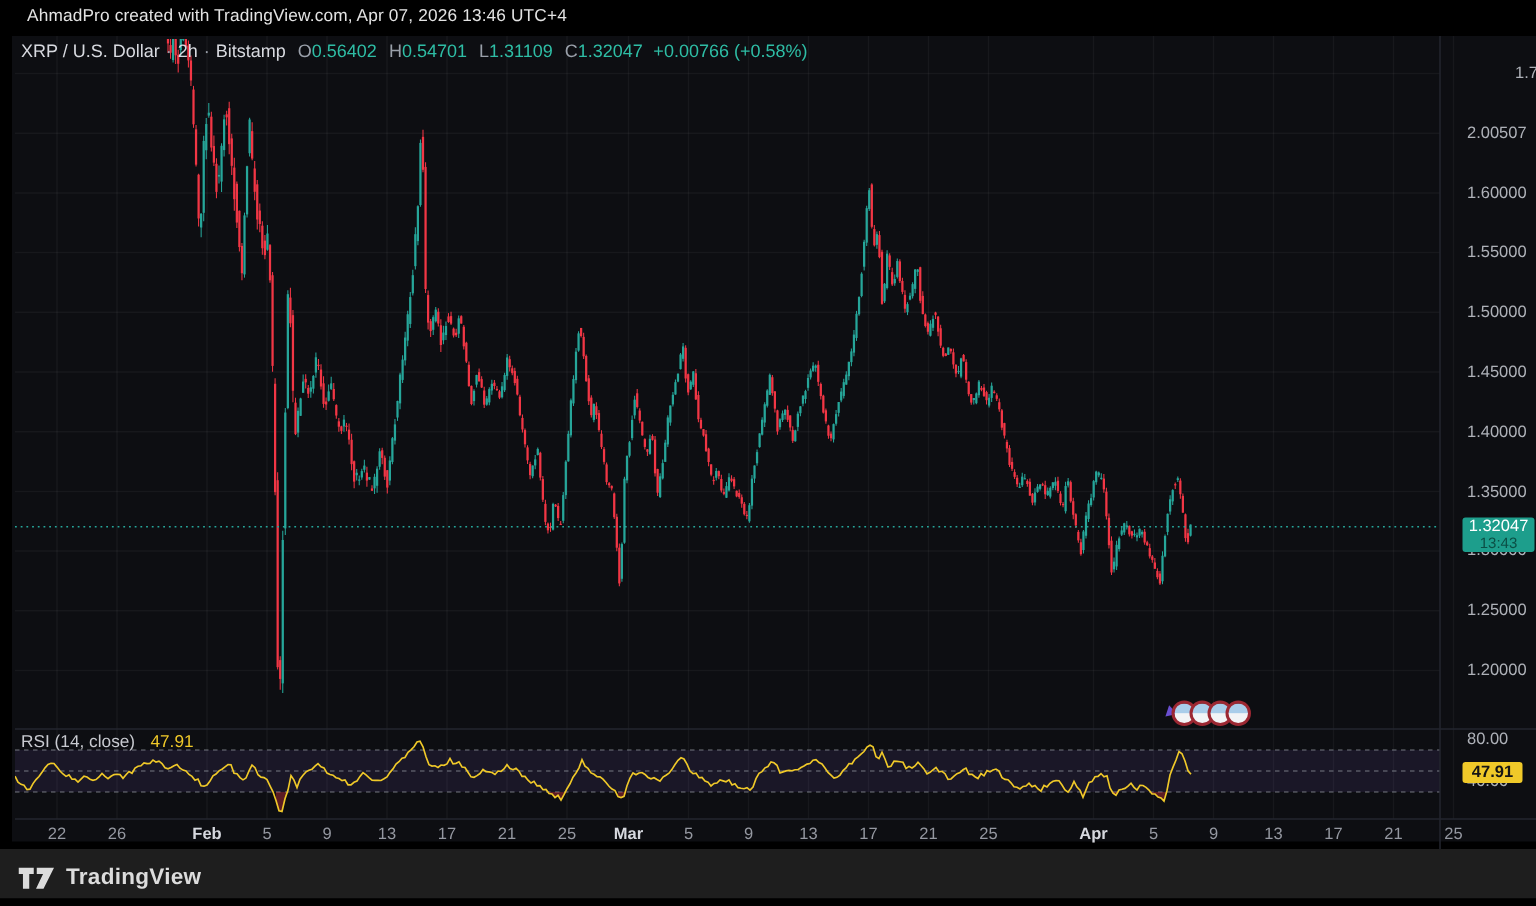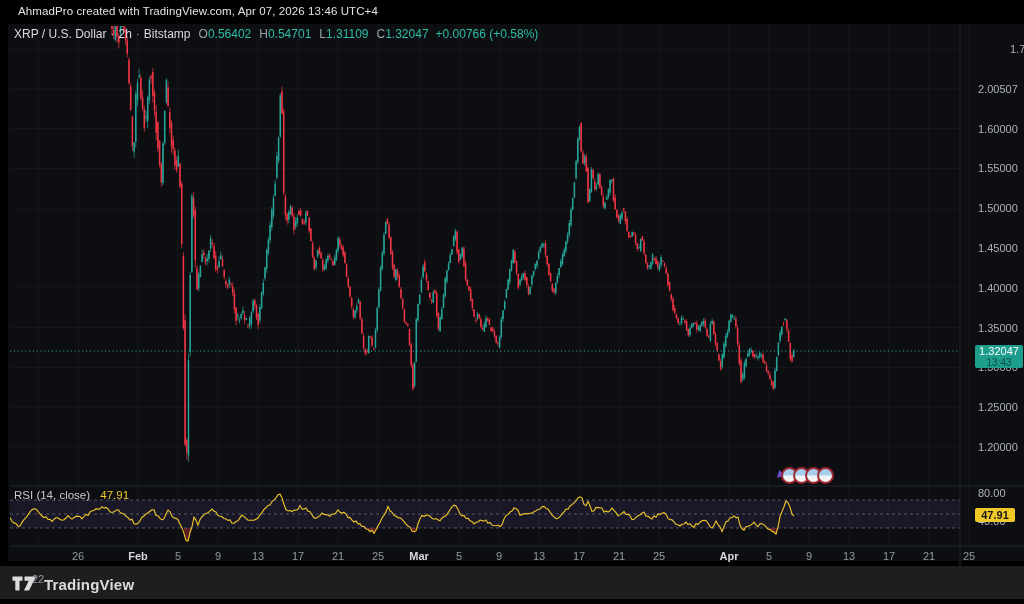--- a/index.html
+++ b/index.html
@@ -34,21 +34,21 @@
   .time-tick.month{color:#d6d8de;font-weight:bold;}
   
   #stickers{position:absolute;left:786px;top:465px;height:20px;z-index:5;display:flex;align-items:center;}
   .emoji-sticker{width:17px;height:17px;border-radius:50%;border:2.5px solid #9c2833;box-sizing:border-box;
                  background:linear-gradient(#a9cdea 48%,#f2f4f6 52%);margin-left:-5px;position:relative;}
   .emoji-sticker:first-child{margin-left:0;}
   #sticker-cursor{position:absolute;left:-8px;top:6px;width:0;height:0;border-left:7px solid #6a4fd0;
                   border-top:4px solid transparent;border-bottom:4px solid transparent;transform:rotate(18deg);}
   
   #bottom-bar{position:absolute;left:0;top:566px;width:1024px;height:38px;background:#1e1e1e;}
-  #logo{position:absolute;left:12px;top:10px;display:flex;align-items:flex-start;gap:7px;cursor:pointer;}
+  #logo{position:absolute;left:12px;top:10px;display:flex;align-items:flex-end;gap:7px;cursor:pointer;}
   #logo-text{font-size:15px;font-weight:bold;color:#dcdcdc;letter-spacing:.2px;}
 </style>
 </head>
 <body>
 
 <div id="frame">
 
   <div id="attribution-bar">
     <span>AhmadPro created with TradingView.com, Apr 07, 2026 13:46 UTC+4</span>
   </div>
@@ -1749,21 +1749,21 @@
   <div class="axis-label" id="rsi-axis-lower" style="top: 515px;">40.00</div>
 
   <div id="price-label-box" style="top: 345.106px;">
     <span class="pv">1.32047</span>
     <span class="cd">13:43</span>
   </div>
 
   <div id="rsi-label-box" style="top: 508.463px;">47.91</div>
 
   <div id="time-axis">
-      <div class="time-tick" style="left: 38px; margin-top: 23px;">22</div>
+      <div class="time-tick" style="left: 38px;">22</div>
       <div class="time-tick" style="left: 78px;">26</div>
       <div class="time-tick month" style="left: 138px;">Feb</div>
       <div class="time-tick" style="left: 178px;">5</div>
       <div class="time-tick" style="left: 218px;">9</div>
       <div class="time-tick" style="left: 258px;">13</div>
       <div class="time-tick" style="left: 298px;">17</div>
       <div class="time-tick" style="left: 338px;">21</div>
       <div class="time-tick" style="left: 378px;">25</div>
       <div class="time-tick month" style="left: 419px;">Mar</div>
       <div class="time-tick" style="left: 459px;">5</div>

